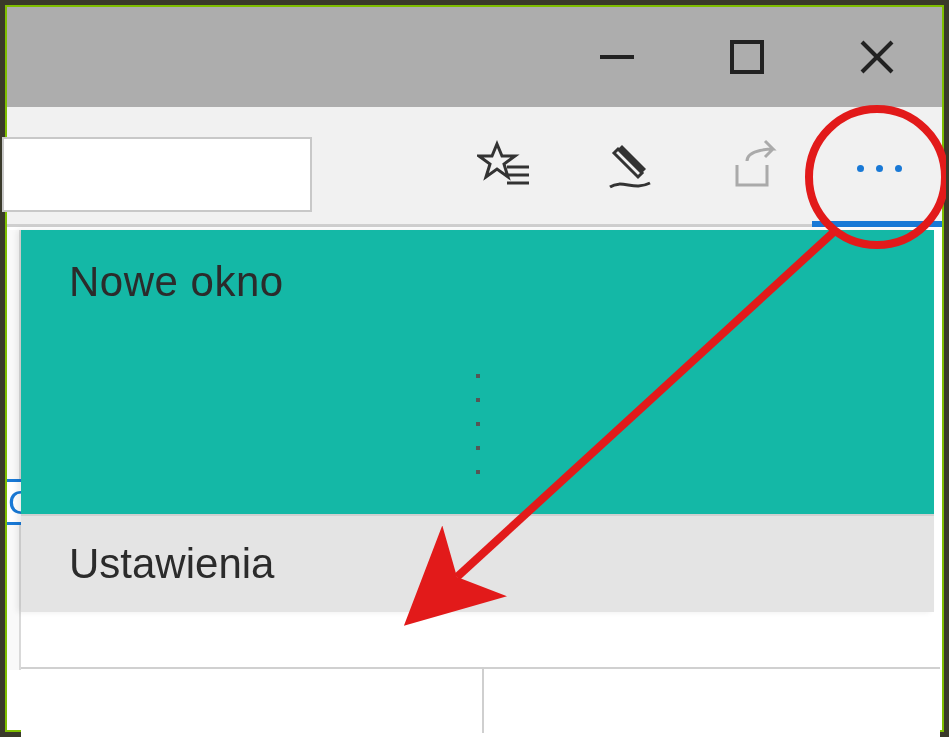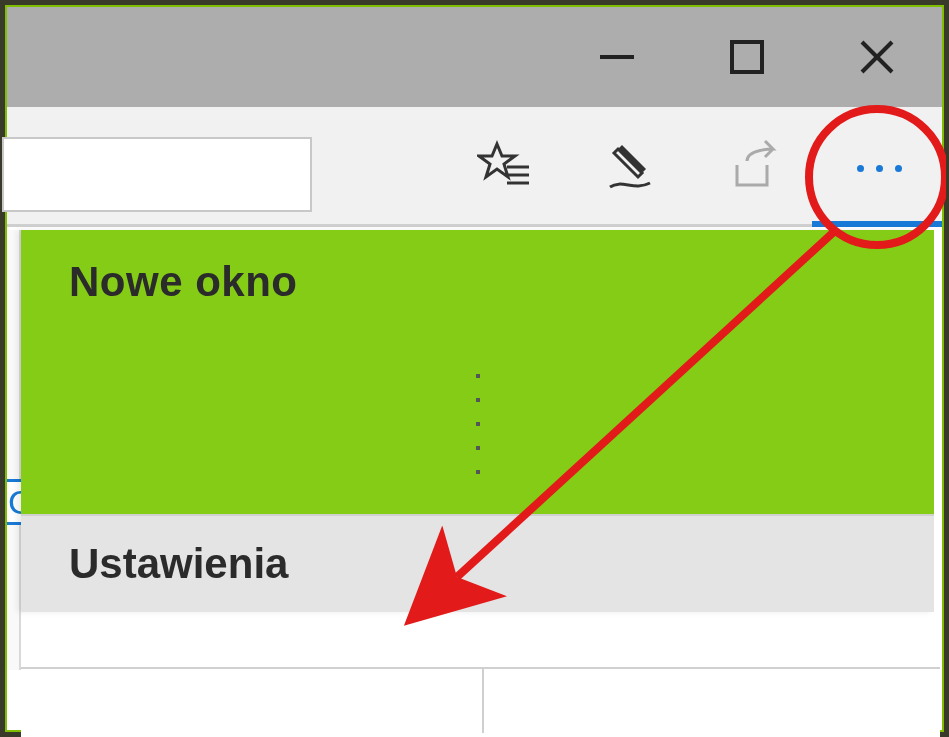--- a/index.html
+++ b/index.html
@@ -86,23 +86,22 @@
     border-radius: 50%;
     background: #1979d6;
     margin: 0 6px;
   }
 
   .menu {
     position: absolute;
     left: 14px;
     right: 8px;
     top: 223px;
-    background: #84cc16;
+    background: #14b8a6;
     box-shadow: -4px 0 6px rgba(0,0,0,0.08);
-    font-weight: bold;
   }
   .menu-gutter {
     position: absolute;
     left: 0;
     top: 223px;
     width: 14px;
     height: 440px;
     background: #f9f9f9;
     border-right: 2px solid #d9d9d9;
   }

